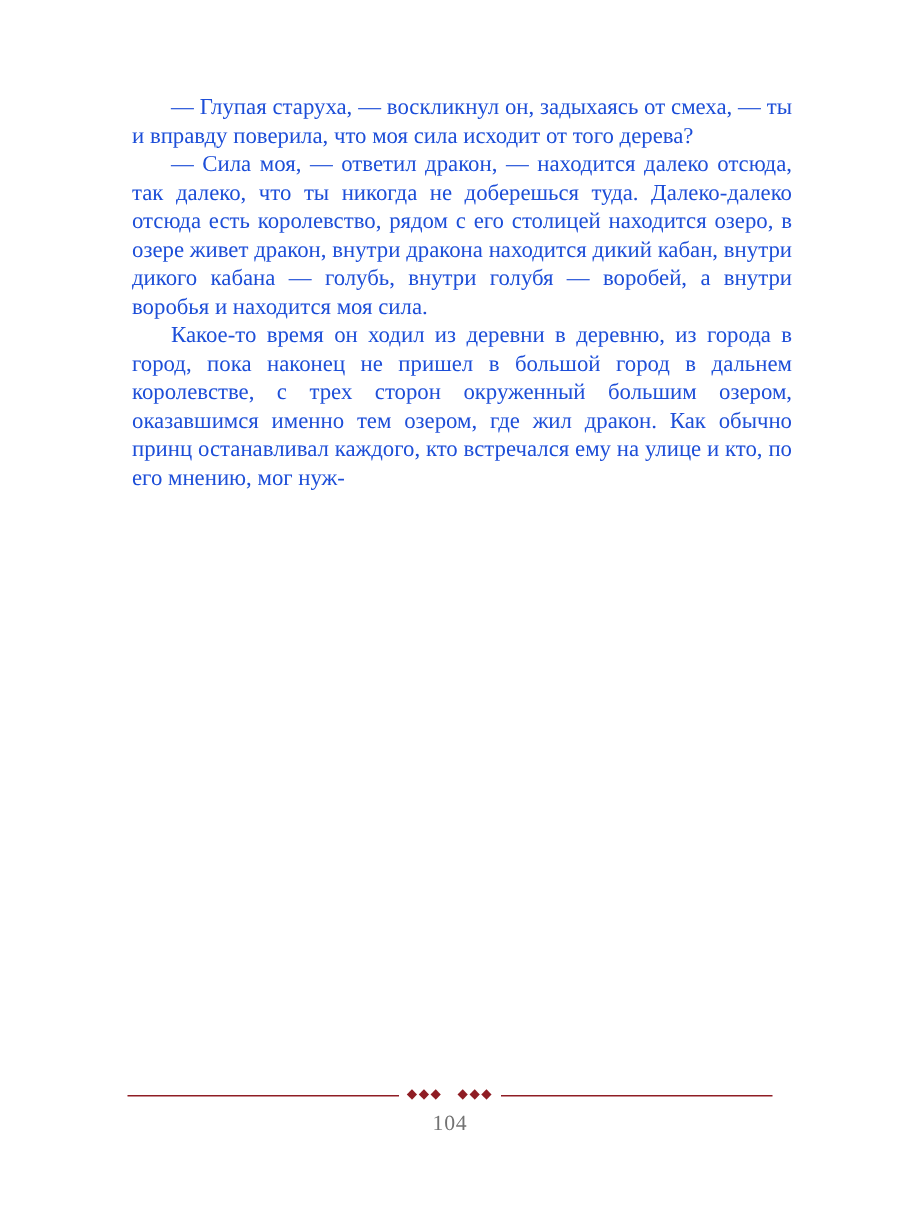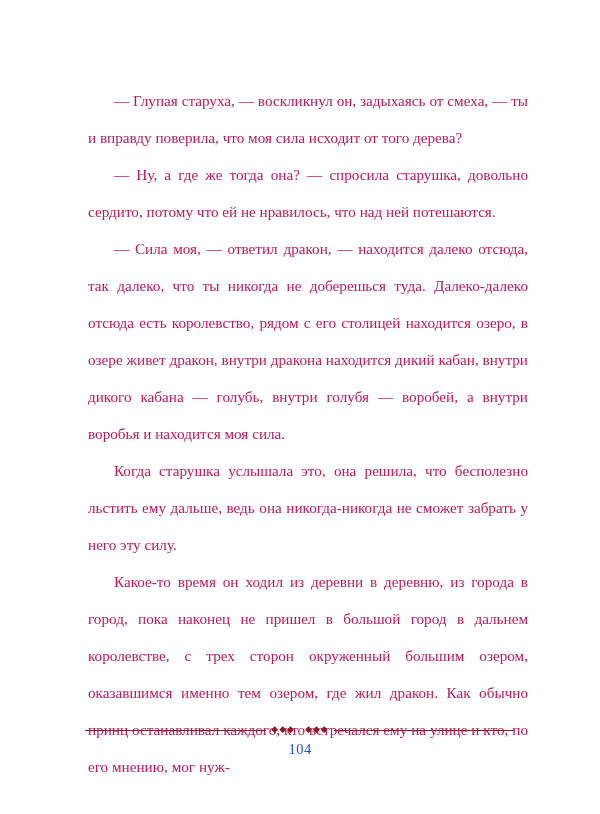--- a/index.html
+++ b/index.html
@@ -16,26 +16,25 @@
   }
   .page {
     position: relative;
     width: 600px;
     height: 814px;
     box-sizing: border-box;
     padding: 62px 72px 0 88px;
   }
   .body-text {
     font-size: 15.2px;
-    line-height: 37px;
+    line-height: 19px;
     text-align: justify;
     text-justify: inter-word;
     hyphens: manual;
-    color: #be185d;
-    margin-top: 20px;
+    color: #1d4ed8;
   }
   .body-text p {
     margin: 0;
     text-indent: 26px;
   }
   .footer {
     position: absolute;
     left: 0;
     right: 0;
     bottom: 56px;
@@ -59,34 +58,32 @@
     flex: 0 0 auto;
     color: #8f1d24;
     font-size: 9px;
     letter-spacing: 1px;
     line-height: 1;
     padding: 0 5px;
     transform: translateY(-1px);
   }
   .page-number {
     font-size: 14.5px;
-    color: #1d4ed8;
+    color: #737373;
     letter-spacing: 0.5px;
   }
 </style>
 </head>
 <body>
 
 <div class="page">
 
   <div class="body-text">
     <p>— Глупая старуха, — воскликнул он, задыхаясь от смеха, — ты и вправду поверила, что моя сила исходит от того дерева?</p>
-    <p>— Ну, а где же тогда она? — спросила старушка, довольно сердито, потому что ей не нравилось, что над ней потешаются.</p>
     <p>— Сила моя, — ответил дракон, — находится далеко отсюда, так далеко, что ты никогда не доберешься туда. Далеко-далеко отсюда есть королевство, рядом с его столицей находится озеро, в озере живет дракон, внутри дракона находится дикий кабан, внутри дикого кабана — голубь, внутри голубя — воробей, а внутри воробья и находится моя сила.</p>
-    <p>Когда старушка услышала это, она решила, что бесполезно льстить ему дальше, ведь она никогда-никогда не сможет забрать у него эту силу.</p>
     <p>Какое-то время он ходил из деревни в деревню, из города в город, пока наконец не пришел в большой город в дальнем королевстве, с трех сторон окруженный большим озером, оказавшимся именно тем озером, где жил дракон. Как обычно принц останавливал каждого, кто встречался ему на улице и кто, по его мнению, мог нуж-</p>
   </div>
 
   <div class="footer">
     <div class="rule-wrap">
       <span class="rule"></span>
       <span class="rule-orn">◆◆◆</span>
       <span class="rule-orn">◆◆◆</span>
       <span class="rule"></span>
     </div>

